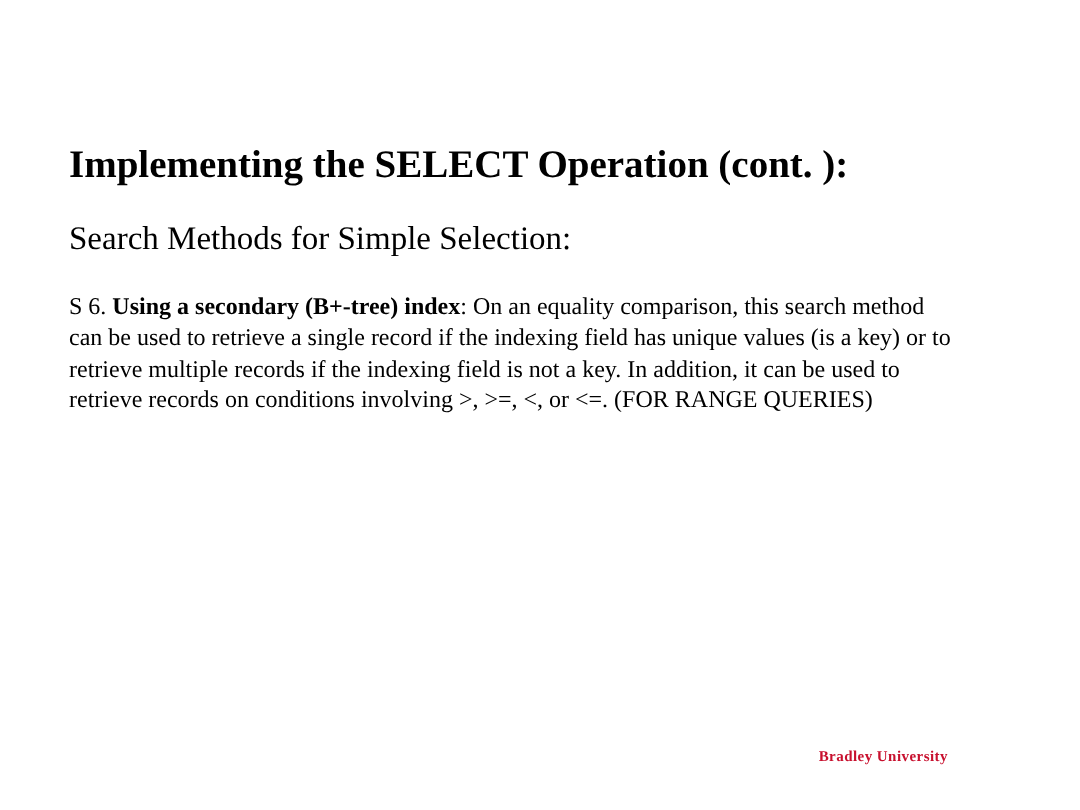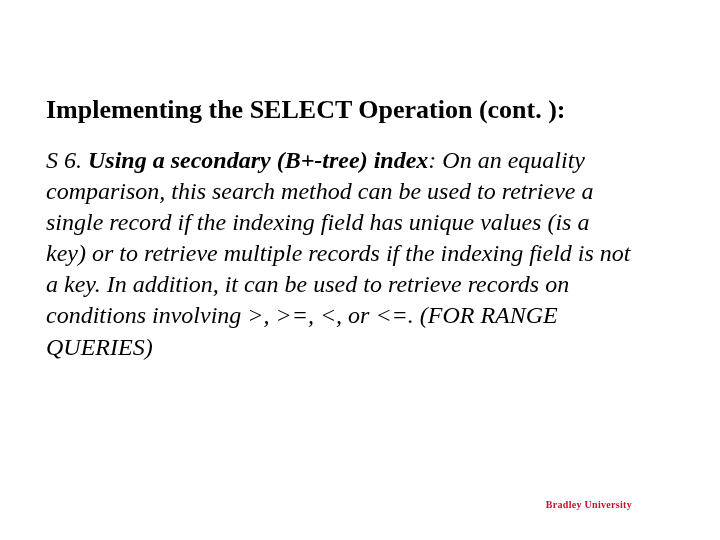--- a/index.html
+++ b/index.html
@@ -31,24 +31,23 @@
     margin: 0 0 18px 0;
     line-height: 1.25;
   }
   .subtitle {
     font-size: 22px;
     font-weight: normal;
     margin: 0 0 22px 0;
     line-height: 1.3;
   }
   .body {
-    font-size: 24px;
+    font-size: 16px;
     font-weight: normal;
     line-height: 1.3;
-    font-style: italic;
   }
   .body .lead {
     font-weight: normal;
   }
   .body .lead .lead-prefix {
     font-weight: normal;
   }
   .body .lead .lead-bold {
     font-weight: bold;
   }
@@ -67,20 +66,21 @@
   }
 </style>
 </head>
 <body>
 
 <div class="slide">
   <div class="content">
 
     <h1 class="title">Implementing the SELECT Operation (cont. ):</h1>
 
+    <div class="subtitle">Search Methods for Simple Selection:</div>
 
     <div class="body">
       <span class="lead"><span class="lead-prefix">S 6. </span><span class="lead-bold">Using a secondary (B+-tree) index</span></span><span class="rest">: On an equality comparison, this search method can be used to retrieve a single record if the indexing field has unique values (is a key) or to retrieve multiple records if the indexing field is not a key. In addition, it can be used to retrieve records on conditions involving &gt;, &gt;=, &lt;, or &lt;=. (FOR RANGE QUERIES)</span>
     </div>
 
   </div>
 
   <div class="footer-logo">Bradley University</div>
 </div>
 

